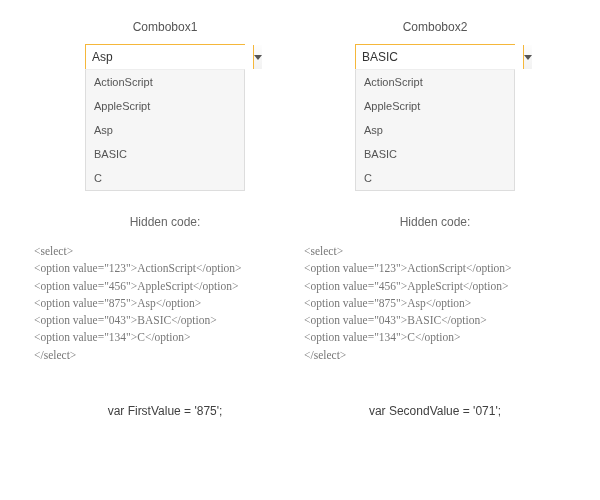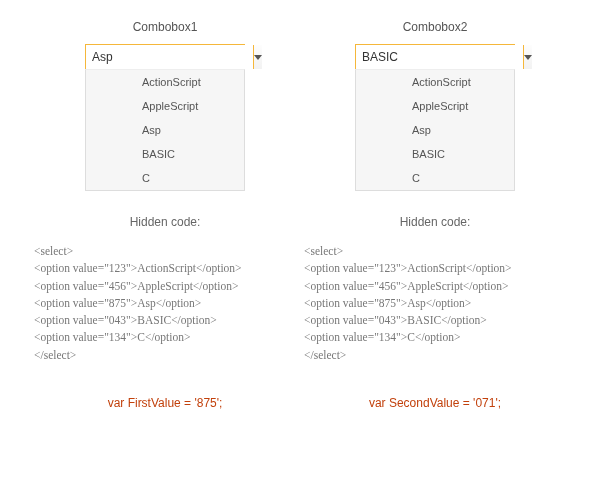--- a/index.html
+++ b/index.html
@@ -53,21 +53,20 @@
     justify-content: center;
     cursor: pointer;
   }
   .combo-btn svg { display: block; }
   .dropdown {
     width: 160px;
     border: 1px solid #ddd;
     border-top: 1px solid #eee;
     background: #f6f6f6;
     margin-top: -1px;
-    padding-left: 48px;
   }
   .dropdown-item {
     padding: 6px 8px;
     font-size: 11px;
     color: #555;
     cursor: pointer;
   }
   .section-label {
     margin-top: 24px;
     margin-bottom: 14px;
@@ -78,23 +77,23 @@
   .code-block {
     font-size: 11.5px;
     color: #777;
     line-height: 1.5;
     align-self: flex-start;
     padding-left: 4px;
     font-family: Liberation Serif, serif;
     white-space: pre;
   }
   .var-line {
-    margin-top: 32px;
+    margin-top: 40px;
     font-size: 12px;
-    color: #c2410c;
+    color: #404040;
     text-align: center;
   }
 </style>
 </head>
 <body>
 
 <div class="cols">
 
   <div class="col">
     <div class="title">Combobox1</div>

